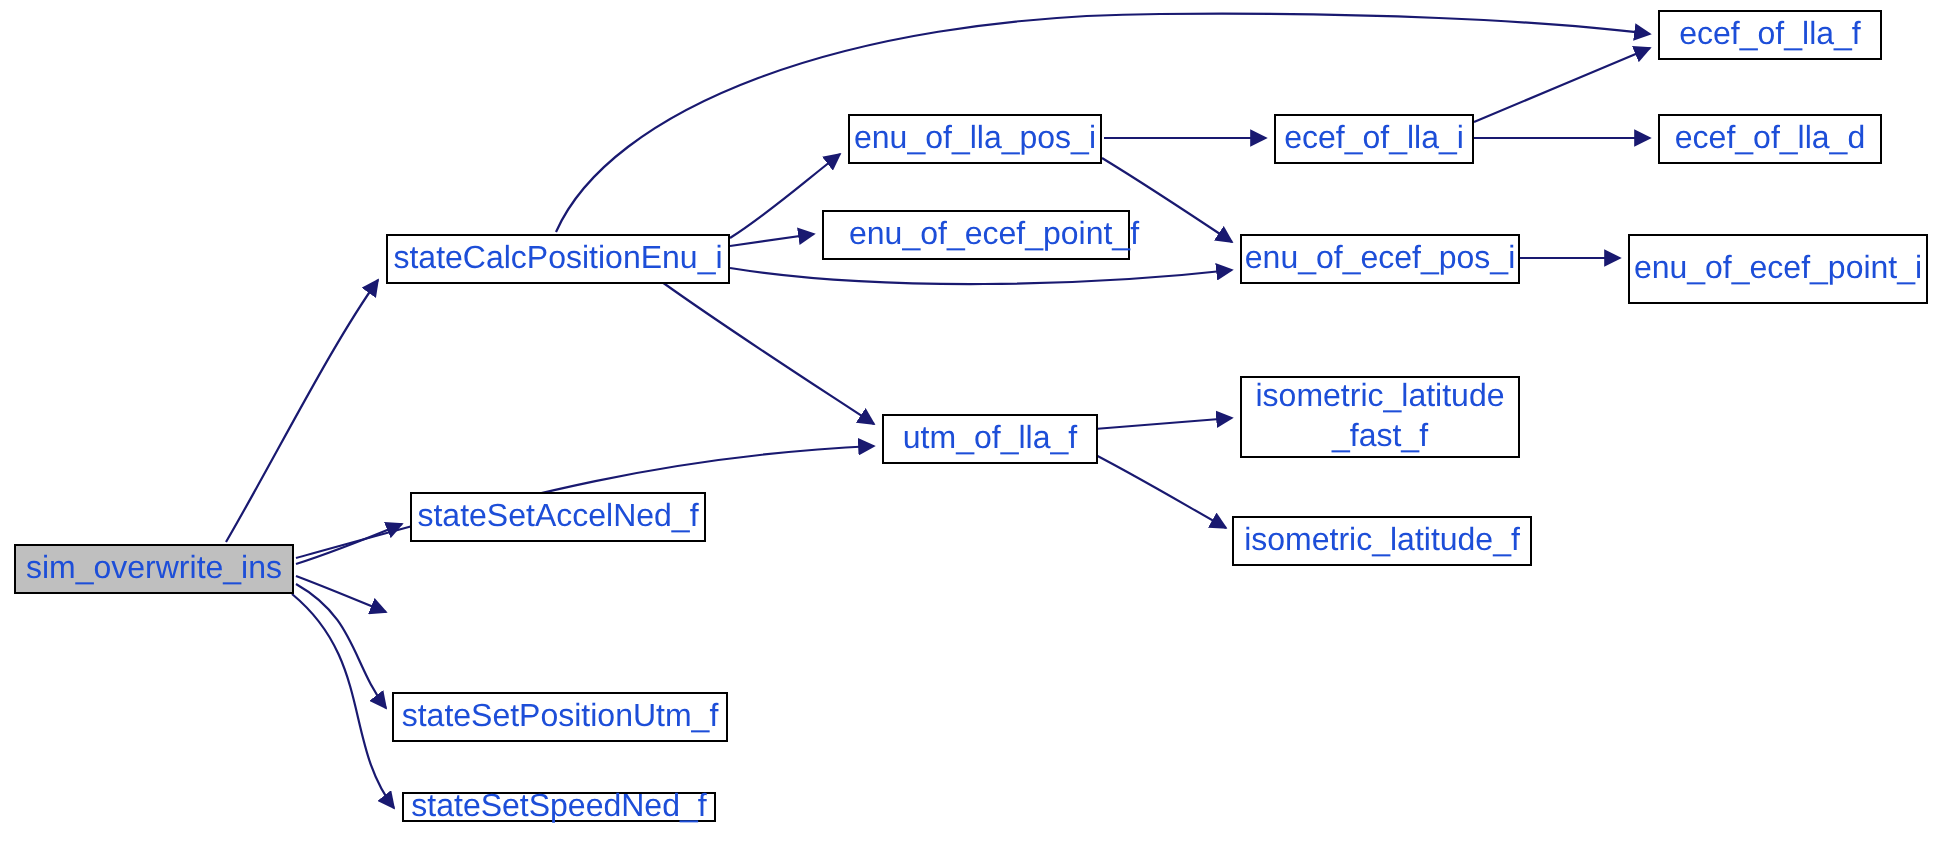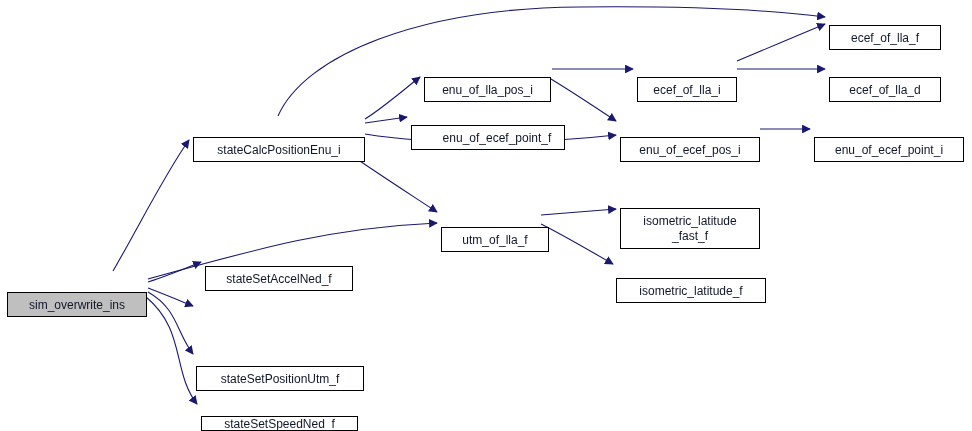--- a/index.html
+++ b/index.html
@@ -11,26 +11,25 @@
     overflow:hidden;
   }
   .edges{position:absolute;left:0;top:0;pointer-events:none;}
   .edge{fill:none;stroke-width:1.1px;}
   .node{
     position:absolute;
     display:flex;align-items:center;justify-content:center;
     box-sizing:border-box;
     background:#ffffff;
     border:1px solid #000000;
-    color:#0f172a;
-    font-size:12px;
+    color:#1d4ed8;
+    font-size:16px;
     text-align:center;
     white-space:nowrap;
     cursor:pointer;
-    margin-top:20px;
   }
   .node-main{background:#bfbfbf;}
   .node.two-line{flex-direction:column;line-height:1.25;}
   .lbl{display:block;padding:0 3px;}
 </style>
 </head>
 <body>
 
 <div class="graph">
 
@@ -86,21 +85,21 @@
   </div>
 
   <div class="node" style="left:829px;top:57px;width:112px;height:25px;">
     <span class="lbl">ecef_of_lla_d</span>
   </div>
 
   <div class="node" style="left:620px;top:117px;width:140px;height:25px;text-align:right;">
     <span class="lbl">enu_of_ecef_pos_i</span>
   </div>
 
-  <div class="node" style="left:814px;top:117px;width:150px;height:25px;">
+  <div class="node" style="left:814px;top:117px;width:150px;height:35px;">
     <span class="lbl">enu_of_ecef_point_i</span>
   </div>
 
   <div class="node" style="left:441px;top:207px;width:108px;height:25px;">
     <span class="lbl">utm_of_lla_f</span>
   </div>
 
   <div class="node two-line" style="left:620px;top:188px;width:140px;height:41px;">
     <span class="lbl">isometric_latitude</span>
     <span class="lbl">_fast_f</span>

